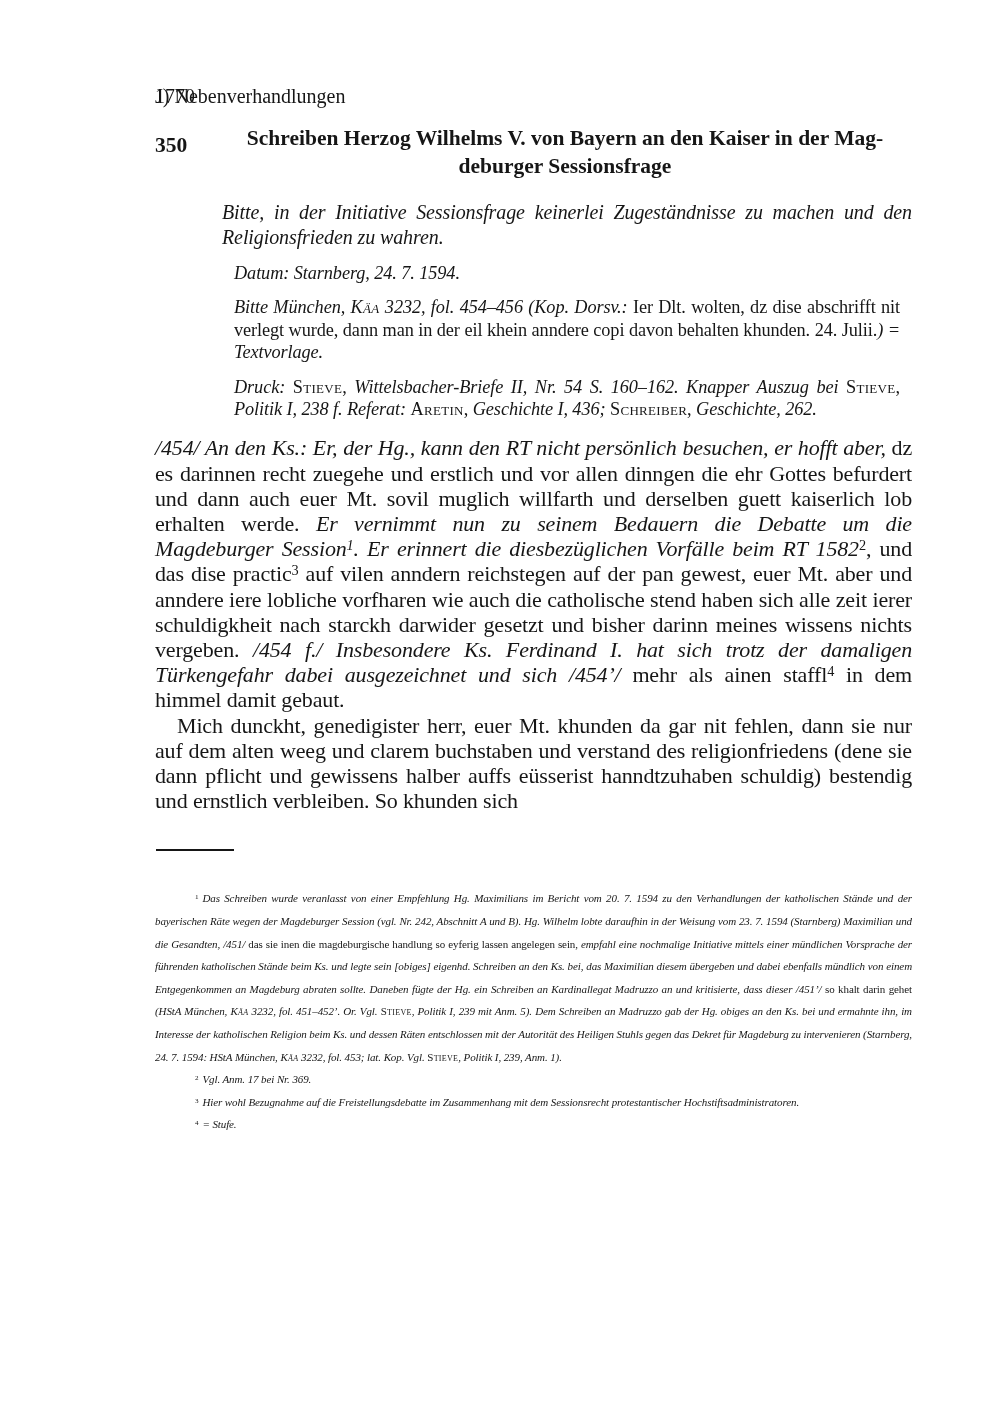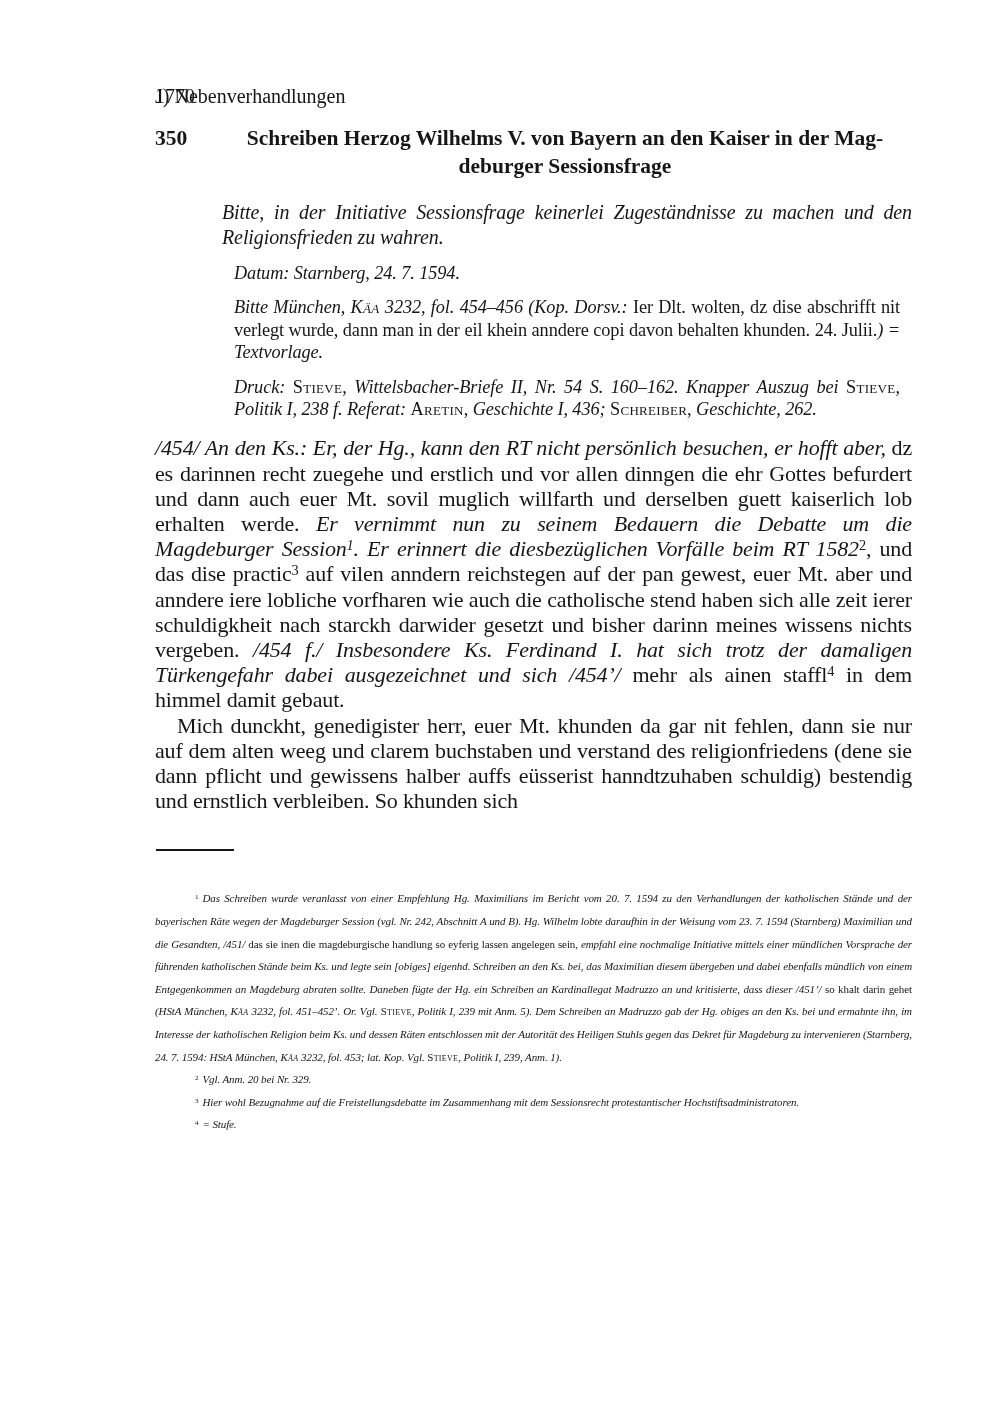--- a/index.html
+++ b/index.html
@@ -13,21 +13,21 @@
     overflow:hidden;
     box-sizing:border-box;
     padding:84px 92px 0 155px;
   }
   
   .running-header{position:relative;height:26px;font-size:20px;line-height:24px;}
   .pagenum{position:absolute;left:0;top:0;}
   .runhead{position:absolute;left:0;right:12px;top:0;}
   
   .entry-heading{display:flex;margin-top:14px;font-weight:bold;font-size:21.5px;line-height:28px;}
-  .entry-num{flex:none;width:63px;}
+  .entry-num{flex:none;width:63px;margin-top:7px;}
   .entry-title{flex:1;margin:0;font-size:21.5px;line-height:28px;font-weight:bold;text-align:center;hyphens:manual;}
   
   .summary{margin:20px 0 0 67px;font-style:italic;font-size:20px;line-height:25px;text-align:justify;letter-spacing:-0.1px;}
   .meta{margin:9px 0 0 67px;font-size:18.3px;line-height:22.4px;letter-spacing:-0.1px;}
   .meta p{margin:12px;text-align:justify;}
   .italic{font-style:italic;}
   
   .bodytext{margin-top:15px;font-size:22px;line-height:25.2px;letter-spacing:-0.15px;}
   .bodytext p{margin:0;text-align:justify;}
   .indent{text-indent:22px;}
@@ -67,18 +67,18 @@
 
   <main class="bodytext">
     <p><span class="seg-i">/454/ An den Ks.: Er, der Hg., kann den RT nicht persönlich besuchen, er hofft aber, </span><span class="seg-r">dz es darinnen recht zuegehe und erstlich und vor allen dinngen die ehr Gottes befurdert und dann auch euer Mt. sovil muglich willfarth und derselben guett kaiserlich lob erhalten werde. </span><span class="seg-i">Er vernimmt nun zu seinem Bedauern die Debatte um die Magdeburger Session</span><span class="seg-sup seg-i">1</span><span class="seg-i">. Er erinnert die diesbezüglichen Vorfälle beim RT 1582</span><span class="seg-sup seg-r">2</span><span class="seg-r">, und das dise practic</span><span class="seg-sup seg-r">3</span><span class="seg-r"> auf vilen anndern reichstegen auf der pan gewest, euer Mt. aber und anndere iere lobliche vorfharen wie auch die catholische stend haben sich alle zeit ierer schuldigkheit nach starckh darwider gesetzt und bisher darinn meines wissens nichts vergeben. </span><span class="seg-i">/454 f./ Insbesondere Ks. Ferdinand I. hat sich trotz der damaligen Türkengefahr dabei ausgezeichnet und sich /454’/ </span><span class="seg-r">mehr als ainen staffl</span><span class="seg-sup seg-r">4</span><span class="seg-r"> in dem himmel damit gebaut.</span></p>
     <p class="indent"><span class="seg-r">Mich dunckht, genedigister herr, euer Mt. khunden da gar nit fehlen, dann sie nur auf dem alten weeg und clarem buchstaben und verstand des religionfriedens (dene sie dann pflicht und gewissens halber auffs eüsserist hanndtzuhaben schuldig) bestendig und ernstlich verbleiben. So khunden sich</span></p>
   </main>
 
   <div class="footnote-rule"></div>
 
   <footer class="footnotes">
     <p class="footnote"><span class="seg-sup seg-r seg-gap">1</span><span class="seg-i">Das Schreiben wurde veranlasst von einer Empfehlung Hg. Maximilians im Bericht vom 20. 7. 1594 zu den Verhandlungen der katholischen Stände und der bayerischen Räte wegen der Magdeburger Session (vgl. Nr. 242, Abschnitt A und B). Hg. Wilhelm lobte daraufhin in der Weisung vom 23. 7. 1594 (Starnberg) Maximilian und die Gesandten, /451/ </span><span class="seg-r">das sie inen die magdeburgische handlung so eyferig lassen angelegen sein, </span><span class="seg-i">empfahl eine nochmalige Initiative mittels einer mündlichen Vorsprache der führenden katholischen Stände beim Ks. und legte sein [obiges] eigenhd. Schreiben an den Ks. bei, das Maximilian diesem übergeben und dabei ebenfalls mündlich von einem Entgegenkommen an Magdeburg abraten sollte. Daneben fügte der Hg. ein Schreiben an Kardinallegat Madruzzo an und kritisierte, dass dieser /451’/ </span><span class="seg-r">so khalt darin gehet </span><span class="seg-i">(HStA München, </span><span class="seg-sc seg-i">Käa</span><span class="seg-i"> 3232, fol. 451–452’. Or. Vgl. </span><span class="seg-sc seg-r">Stieve</span><span class="seg-i">, Politik I, 239 mit Anm. 5). Dem Schreiben an Madruzzo gab der Hg. obiges an den Ks. bei und ermahnte ihn, im Interesse der katholischen Religion beim Ks. und dessen Räten entschlossen mit der Autorität des Heiligen Stuhls gegen das Dekret für Magdeburg zu intervenieren (Starnberg, 24. 7. 1594: HStA München, </span><span class="seg-sc seg-i">Käa</span><span class="seg-i"> 3232, fol. 453; lat. Kop. Vgl. </span><span class="seg-sc seg-r">Stieve</span><span class="seg-i">, Politik I, 239, Anm. 1).</span></p>
-    <p class="footnote"><span class="seg-sup seg-r seg-gap">2</span><span class="seg-i">Vgl. Anm. 20 bei Nr. 329.</span></p>
+    <p class="footnote"><span class="seg-sup seg-r seg-gap">2</span><span class="seg-i">Vgl. Anm. 17 bei Nr. 369.</span></p>
     <p class="footnote"><span class="seg-sup seg-r seg-gap">3</span><span class="seg-i">Hier wohl Bezugnahme auf die Freistellungsdebatte im Zusammenhang mit dem Sessionsrecht protestantischer Hochstiftsadministratoren.</span></p>
     <p class="footnote"><span class="seg-sup seg-r seg-gap">4</span><span class="seg-i">= Stufe.</span></p>
   </footer>
 
 </div>
 
 </body></html>

